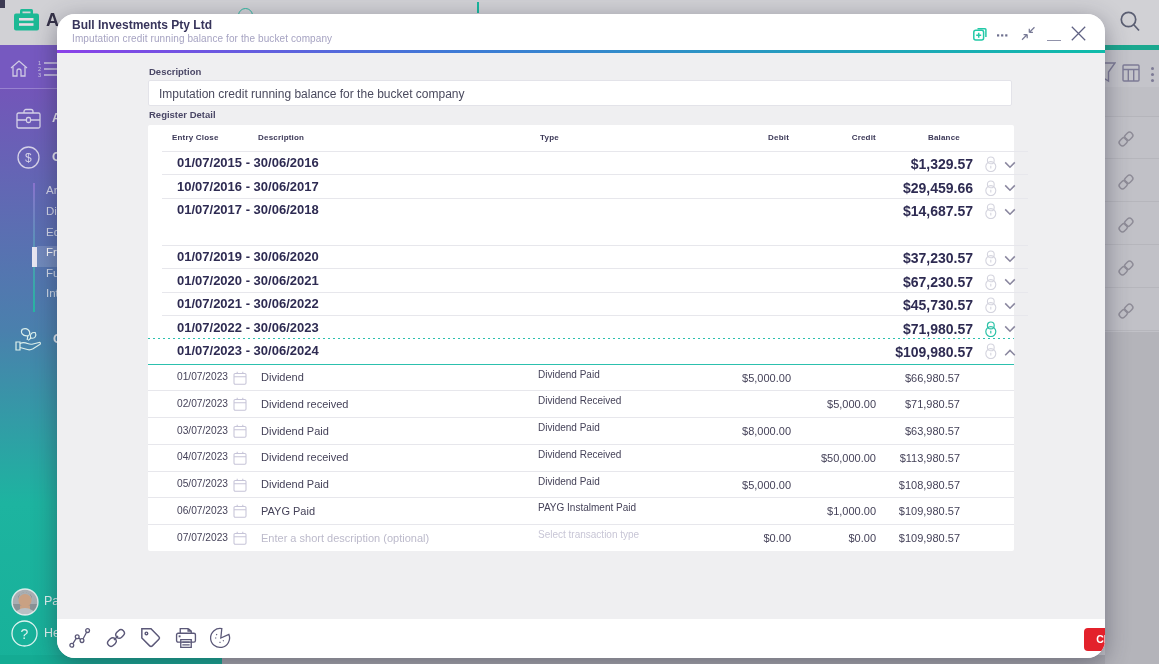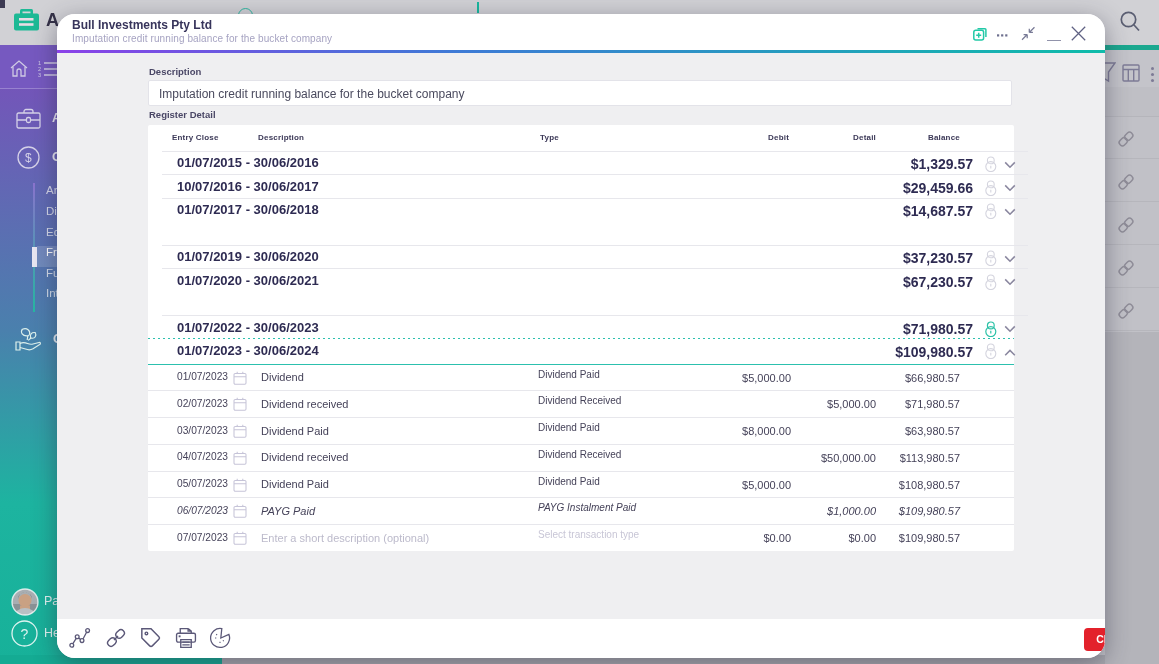--- a/index.html
+++ b/index.html
@@ -208,21 +208,21 @@
     <div class="abs" id="gradline"></div>
     <div class="abs" id="desclabel">Description</div>
     <div class="abs" id="descinput"></div>
     <div class="abs" id="desctext">Imputation credit running balance for the bucket company</div>
     <div class="abs" id="reglabel">Register Detail</div>
     <div class="abs" id="tbl">
       <div class="th" style="left:24px;">Entry Close</div>
       <div class="th" style="left:110px;">Description</div>
       <div class="th" style="left:392px;">Type</div>
       <div class="th" style="right:225px;">Debit</div>
-      <div class="th" style="right:138px;">Detail</div>
+      <div class="th" style="right:138px;">Credit</div>
       <div class="th" style="right:54px;">Balance</div>
 
       <div class="yrow" style="top:26px; height:23.5px;">
         <div class="ydate" style="top:3.5px;">01/07/2015 - 30/06/2016</div>
         <div class="ybal" style="top:4.5px;">$1,329.57</div>
         <svg class="lock" style="top:4.5px;" viewBox="0 0 12 16" fill="none" stroke="#d4d4de" stroke-width="1.1">
             <circle cx="5.8" cy="4.4" r="3.4"></circle>
             <circle cx="5.8" cy="10.6" r="5"></circle>
             <path d="M5.8 9.8 V12.6"></path>
           </svg>
@@ -262,20 +262,32 @@
             <circle cx="5.8" cy="10.6" r="5"></circle>
             <path d="M5.8 9.8 V12.6"></path>
           </svg>
         <svg class="chev" style="top:6px;" viewBox="0 0 14 14" fill="none" stroke="#8a879f" stroke-width="1.55">
             <path d="M2.2 4.4 L7 9.2 L11.8 4.4"></path>
           </svg>
       </div>
       <div class="yrow" style="top:143.5px; height:23.5px;">
         <div class="ydate" style="top:3.5px;">01/07/2020 - 30/06/2021</div>
         <div class="ybal" style="top:4.5px;">$67,230.57</div>
+        <svg class="lock" style="top:4.5px;" viewBox="0 0 12 16" fill="none" stroke="#d4d4de" stroke-width="1.1">
+            <circle cx="5.8" cy="4.4" r="3.4"></circle>
+            <circle cx="5.8" cy="10.6" r="5"></circle>
+            <path d="M5.8 9.8 V12.6"></path>
+          </svg>
+        <svg class="chev" style="top:6px;" viewBox="0 0 14 14" fill="none" stroke="#8a879f" stroke-width="1.55">
+            <path d="M2.2 4.4 L7 9.2 L11.8 4.4"></path>
+          </svg>
+      </div>
+      <div class="yrow" style="top:167px; height:23.5px;">
+        <div class="ydate" style="top:3.5px;">01/07/2021 - 30/06/2022</div>
+        <div class="ybal" style="top:4.5px;">$45,730.57</div>
         <svg class="lock" style="top:4.5px;" viewBox="0 0 12 16" fill="none" stroke="#d4d4de" stroke-width="1.1">
             <circle cx="5.8" cy="4.4" r="3.4"></circle>
             <circle cx="5.8" cy="10.6" r="5"></circle>
             <path d="M5.8 9.8 V12.6"></path>
           </svg>
         <svg class="chev" style="top:6px;" viewBox="0 0 14 14" fill="none" stroke="#8a879f" stroke-width="1.55">
             <path d="M2.2 4.4 L7 9.2 L11.8 4.4"></path>
           </svg>
       </div>
       <div class="yrow" style="top:190.5px; height:23.2px;">
@@ -352,21 +364,21 @@
         <div class="sdate" style="top:6.5px;">05/07/2023</div>
         <svg class="cal" style="top:6px;" viewBox="0 0 14 14" fill="none" stroke="#c6c4d8" stroke-width="1.05">
             <rect x="1" y="2.4" width="12" height="10.8" rx="1.2"></rect>
             <path d="M1 5.8 H13 M4.2 2.4 V0.7 M9.8 2.4 V0.7"></path>
           </svg>
         <div class="sdesc" style="top:6.5px;">Dividend Paid</div>
         <div class="stype" style="top:4px;">Dividend Paid</div>
         <div class="sdebit" style="top:7px;">$5,000.00</div>
         <div class="sbal" style="top:7px;">$108,980.57</div>
       </div>
-      <div class="srow" style="top:372.9px; height:26.8px;font-style:italic;">
+      <div class="srow" style="top:372.9px; height:26.8px;">
         <div class="sdate" style="top:6.5px;">06/07/2023</div>
         <svg class="cal" style="top:6px;" viewBox="0 0 14 14" fill="none" stroke="#c6c4d8" stroke-width="1.05">
             <rect x="1" y="2.4" width="12" height="10.8" rx="1.2"></rect>
             <path d="M1 5.8 H13 M4.2 2.4 V0.7 M9.8 2.4 V0.7"></path>
           </svg>
         <div class="sdesc" style="top:6.5px;">PAYG Paid</div>
         <div class="stype" style="top:4px;">PAYG Instalment Paid</div>
         <div class="scredit" style="top:7px;">$1,000.00</div>
         <div class="sbal" style="top:7px;">$109,980.57</div>
       </div>

